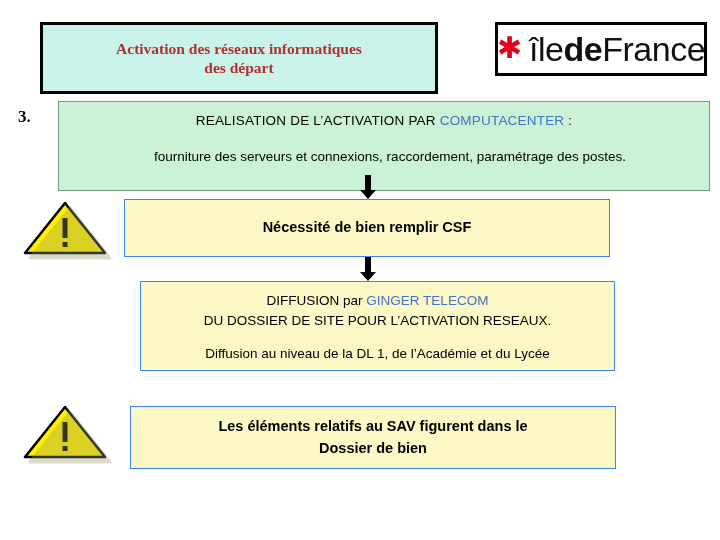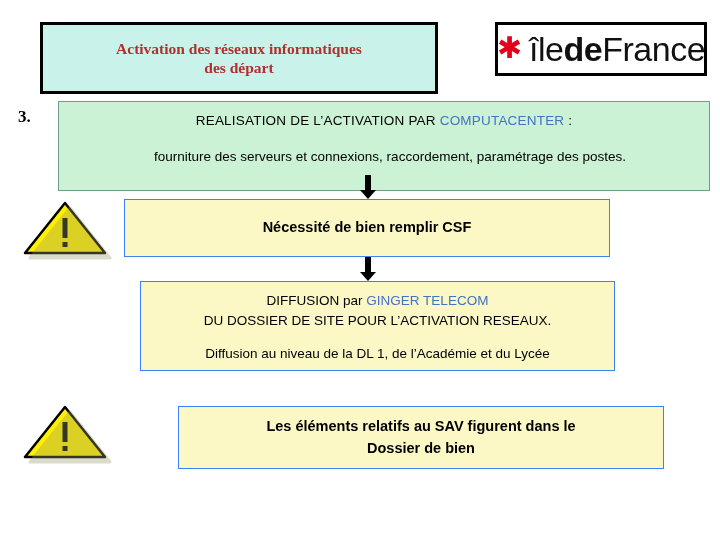--- a/index.html
+++ b/index.html
@@ -174,21 +174,21 @@
   .ybox .line .hl {
     color: #4472c4;
   }
 
   .box2 { left: 124px; top: 199px; width: 486px; height: 58px; }
   .box3 {
     left: 140px; top: 281px; width: 475px; height: 90px;
     justify-content: flex-start; padding-top: 9px;
   }
   .box3 .sep { height: 14px; }
-  .box4 { left: 130px; top: 406px; width: 486px; height: 63px; margin-left: 48px; }
+  .box4 { left: 130px; top: 406px; width: 486px; height: 63px; }
 
   
   .warn {
     position: absolute;
     width: 86px;
     height: 56px;
   }
   .warn svg { display: block; }
 
   

